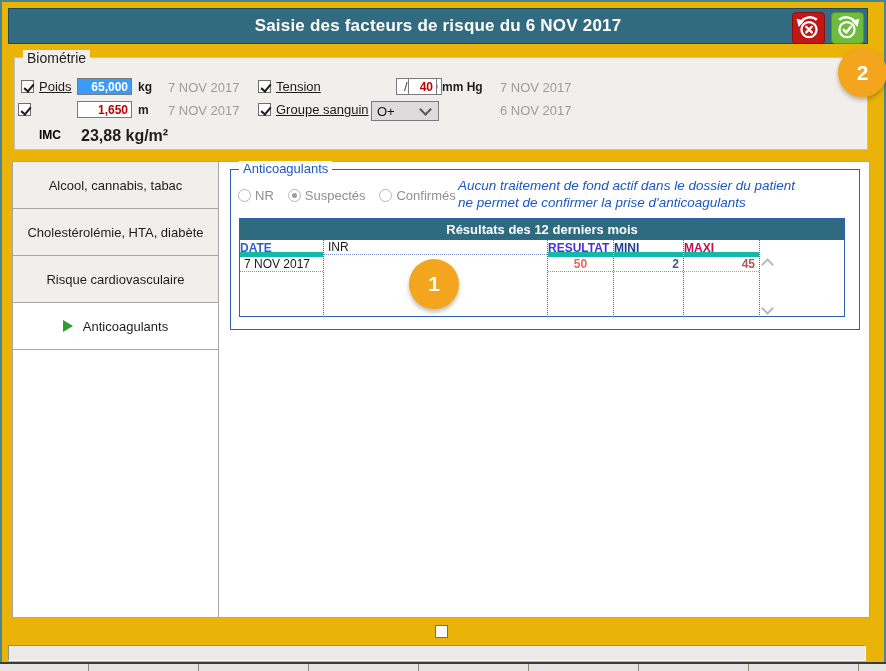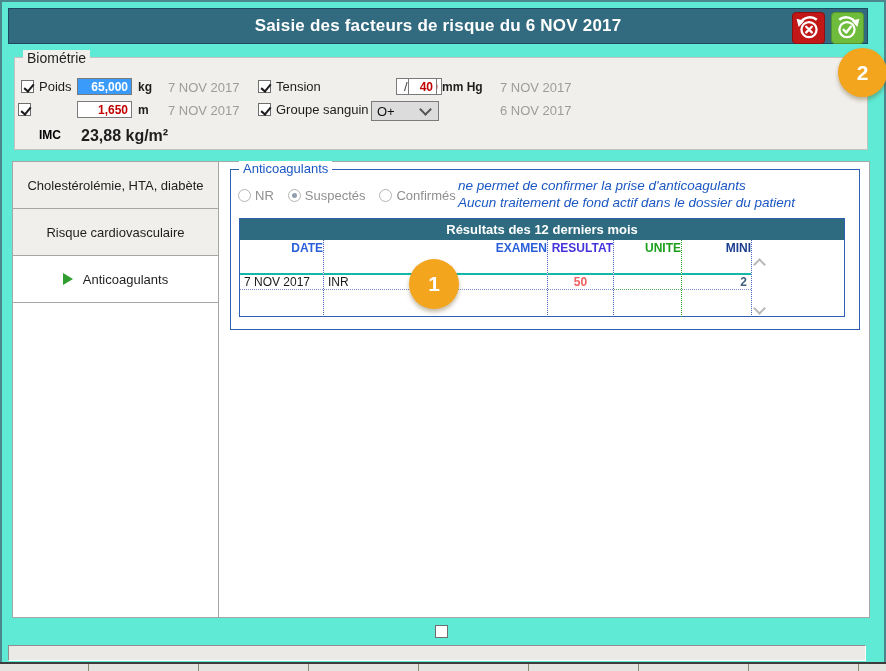--- a/index.html
+++ b/index.html
@@ -3,21 +3,21 @@
 <meta charset="utf-8">
 <style>
   html,body{margin:0;padding:0;}
   body{
     position:relative;width:886px;height:671px;overflow:hidden;
     font-family:"Liberation Sans",sans-serif;background:#e6e4e0;
     -webkit-font-smoothing:antialiased;
   }
   .window{
     position:absolute;left:0;top:0;width:886px;height:664px;
-    box-sizing:border-box;border:2px solid #4c868d;background:#5eead4;
+    box-sizing:border-box;border:2px solid #4c868d;background:#eab308;
   }
   
   .titlebar{
     position:absolute;left:6px;top:6px;width:860px;height:36px;
     box-sizing:border-box;background:#326b7f;border:1px solid #1c4a60;
     display:flex;align-items:center;justify-content:center;
   }
   .titlebar .title{color:#fff;font-size:17px;font-weight:bold;letter-spacing:.2px;}
   .tb-btn{
     position:absolute;top:3px;width:33px;height:32px;border-radius:4px;
@@ -43,21 +43,21 @@
   .biometrie{left:12px;top:55px;width:854px;height:93px;background:#f0efec;}
   .bio-item{position:absolute;display:flex;align-items:center;font-size:13px;color:#1e1e1e;}
   .cbx{
     width:13px;height:13px;box-sizing:border-box;border:1px solid #6e6e6e;background:#fff;
     position:relative;flex:none;cursor:pointer;
   }
   .cbx.on::after{
     content:'';position:absolute;left:3.5px;top:0.5px;width:4px;height:8px;
     border-right:2px solid #1c1c1c;border-bottom:2px solid #1c1c1c;transform:rotate(40deg);
   }
-  .cb-label{margin-left:5px;}
+  .cb-label{margin-left:5px;text-decoration:underline;}
   .field{
     box-sizing:border-box;border:1px solid #7a7a7a;background:#fff;height:17px;
     font-size:12px;font-weight:bold;color:#c00000;text-align:right;
     padding:1px 3px 0 2px;line-height:15px;
   }
   .field.sel{background:#3b9bfb;color:#fff;}
   .unit{font-size:12px;font-weight:bold;color:#1e1e1e;}
   .date{font-size:13px;color:#9c9c9c;}
   .imc-label{font-weight:bold;font-size:12px;}
   .imc-value{font-weight:bold;font-size:16px;color:#1e1e1e;}
@@ -118,22 +118,22 @@
   }
   .tbl-title{
     height:21px;background:#2e6b80;color:#fff;font-size:13px;font-weight:bold;
     display:flex;align-items:center;justify-content:center;
   }
   .tbl-grid{display:flex;height:77px;}
   .col{box-sizing:border-box;display:flex;flex-direction:column;}
   .col.sep-b{border-right:1px dotted #4a66bb;}
   .col.sep-g{border-right:1px dotted #2ba02b;}
   .col-h{
-    height:35px;box-sizing:border-box;border-bottom:2px solid #14b8a6;
-    font-size:12px;font-weight:bold;text-align:right;line-height:16px;
+    height:17px;box-sizing:border-box;border-bottom:5px solid #14b8a6;
+    font-size:12px;font-weight:bold;text-align:left;line-height:16px;
   }
   .col-v{
     height:15px;box-sizing:border-box;font-size:12px;line-height:15px;
     padding:0 4px;white-space:nowrap;overflow:hidden;
   }
   .dot-b{border-bottom:1px dotted #7d90cf;}
   .dot-g{border-bottom:1px dotted #5cae5c;}
   .dot-r{border-bottom:1px dotted #cf8d92;}
   .c-date{width:84px;}  .c-exam{width:224px;} .c-res{width:66px;}
   .c-uni{width:68px;}   .c-min{width:70px;}   .c-max{width:76px;}
@@ -237,20 +237,24 @@
     <div class="dropdown" style="position:absolute;left:356px;top:43px;">
       <span>O+</span>
       <span class="chev"></span>
     </div>
     <span class="date" style="position:absolute;left:485px;top:45px;">6 NOV 2017</span>
   </div>
 
   <div class="sidebar">
     <div class="tab">
 
+      <span>Alcool, cannabis, tabac</span>
+    </div>
+    <div class="tab">
+
       <span>Cholestérolémie, HTA, diabète</span>
     </div>
     <div class="tab">
 
       <span>Risque cardiovasculaire</span>
     </div>
     <div class="tab active">
       <span class="play"></span>
       <span>Anticoagulants</span>
     </div>
@@ -269,47 +273,46 @@
           <span class="radio on"></span>
           <span>Suspectés</span>
         </span>
         <span class="radio-item">
           <span class="radio"></span>
           <span>Confirmés</span>
         </span>
       </div>
 
       <div class="notice">
+        <div>Aucun traitement de fond actif dans le dossier du patient</div>
         <div>ne permet de confirmer la prise d'anticoagulants</div>
-        <div>Aucun traitement de fond actif dans le dossier du patient</div>
       </div>
 
       <div class="tbl">
         <div class="tbl-title">Résultats des 12 derniers mois</div>
         <div class="tbl-grid">
           <div class="col c-date sep-b">
             <div class="col-h h-blue">DATE</div>
             <div class="col-v v-left dot-b">7 NOV 2017</div>
           </div>
           <div class="col c-exam sep-b">
-            <div class="col-h h-blue">EXAMEN</div>
             <div class="col-v v-left dot-b">INR</div>
           </div>
           <div class="col c-res sep-b">
             <div class="col-h h-purp">RESULTAT</div>
             <div class="col-v v-res dot-b">50</div>
           </div>
-          <div class="col c-uni sep-g">
-            <div class="col-h h-green">UNITE</div>
-            <div class="col-v v-left dot-g"></div>
-          </div>
           <div class="col c-min sep-b">
             <div class="col-h h-navy">MINI</div>
             <div class="col-v v-min dot-b">2</div>
           </div>
+          <div class="col c-max sep-b">
+            <div class="col-h h-crim">MAXI</div>
+            <div class="col-v v-max dot-r">45</div>
+          </div>
           <div class="scrollcol">
             <span class="s-chev s-up"></span>
             <span class="s-chev s-down"></span>
           </div>
         </div>
       </div>
     </div>
   </div>
 
   <div class="footer-check">

